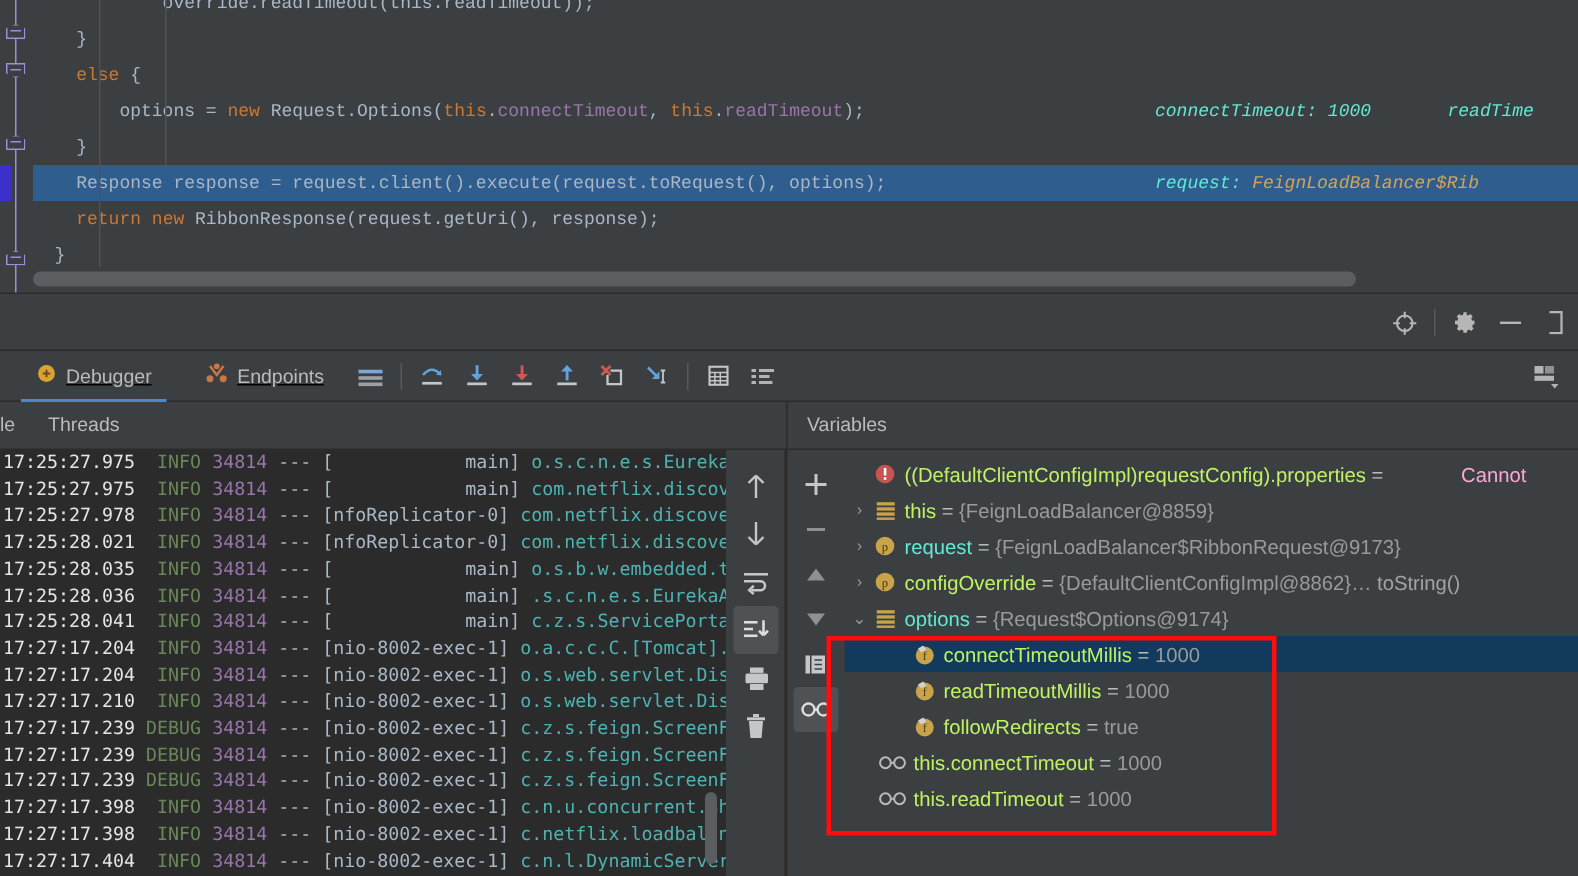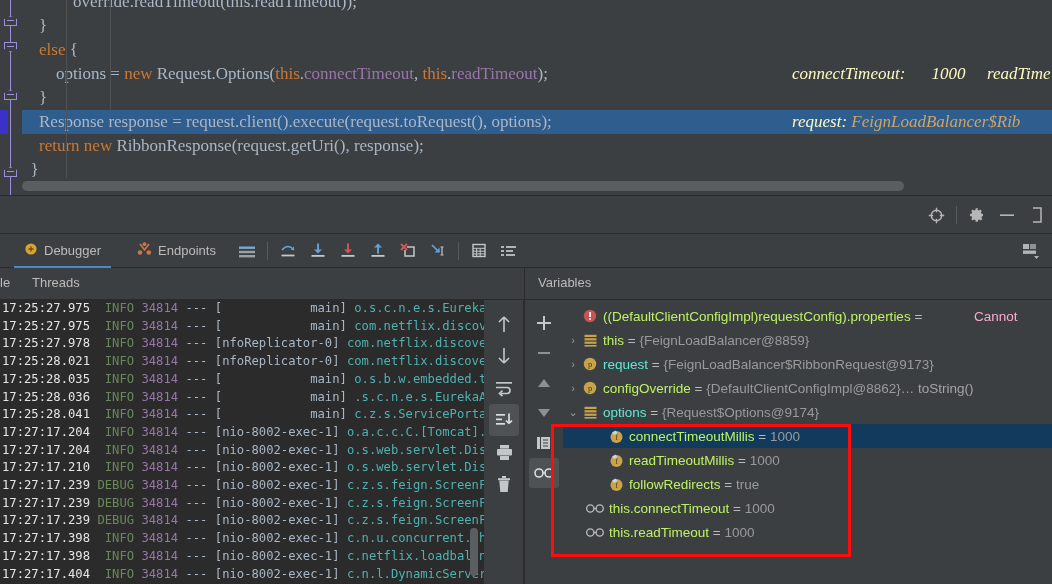--- a/index.html
+++ b/index.html
@@ -37,36 +37,36 @@
   }
   .fold.up i { clip-path: polygon(0 30%, 50% 0, 100% 30%, 100% 100%, 0 100%); }
   .fold.down i { clip-path: polygon(0 0, 100% 0, 100% 70%, 50% 100%, 0 70%); }
 
   .indent-guide {
     position: absolute; width: 1px; background: #4e5254; top: 0;
   }
 
   .code {
     position: absolute; left: 22px; top: 0; right: 0; height: 178px;
-    font-family: Liberation Serif, serif;
-    font-size: 17px; line-height: 24px;
+    font-family: Liberation Mono, monospace;
+    font-size: 12px; line-height: 24px;
     white-space: pre;
     text-align: center;
   }
   .cl { position: absolute; left: 0; right: 0; height: 24px; }
   .cl .txt { position: absolute; left: 0; top: 0; white-space: pre; }
   .cl.hl { background: #2f5d8e; }
   .cl.hl::before {
     content: ""; position: absolute; left: -22px; top: 0; width: 8px; height: 24px;
     background: #3b30c9;
   }
   .kw  { color: #cc7832; }
   .pln { color: #a9b7c6; }
   .fld { color: #9876aa; }
-  .hint { color: #fef9c3; font-style: italic; margin-left: 22px; }
+  .hint { color: #5eead4; font-style: italic; }
   .hintval { color: #d2a45b; font-style: italic; }
 
   .h-scroll {
     position: absolute; left: 22px; bottom: 5px; width: 882px; height: 10px;
     background: #5b5e60; border-radius: 5px;
   }
   .editor-sep {
     position: absolute; left: 0; bottom: 0; width: 1052px; height: 1px;
     background: #2b2b2b;
   }
@@ -83,21 +83,21 @@
   .ticon {
     width: 30px; height: 30px; display: flex; align-items: center;
     justify-content: center; cursor: default;
   }
   .vdiv { width: 1px; height: 18px; background: #565a5c; margin: 0 5px; }
 
   
   .tabbar {
     position: absolute; left: 0; top: 234px; width: 1052px; height: 34px;
     background: #3c3f41; border-bottom: 1px solid #2b2b2b;
-    display: flex; align-items: center;
+    display: flex; align-items: center; text-decoration: underline;
   }
   .dtab {
     display: flex; align-items: center; gap: 6px; height: 34px;
     padding: 0 10px; position: relative; color: #bbbbbb; font-size: 13px;
   }
   .dtab.active::after {
     content:""; position: absolute; left: 0; bottom: 0; width: 100%; height: 2px;
     background: #4a88c7;
   }
   .tb-icons { display: flex; align-items: center; height: 34px; }

